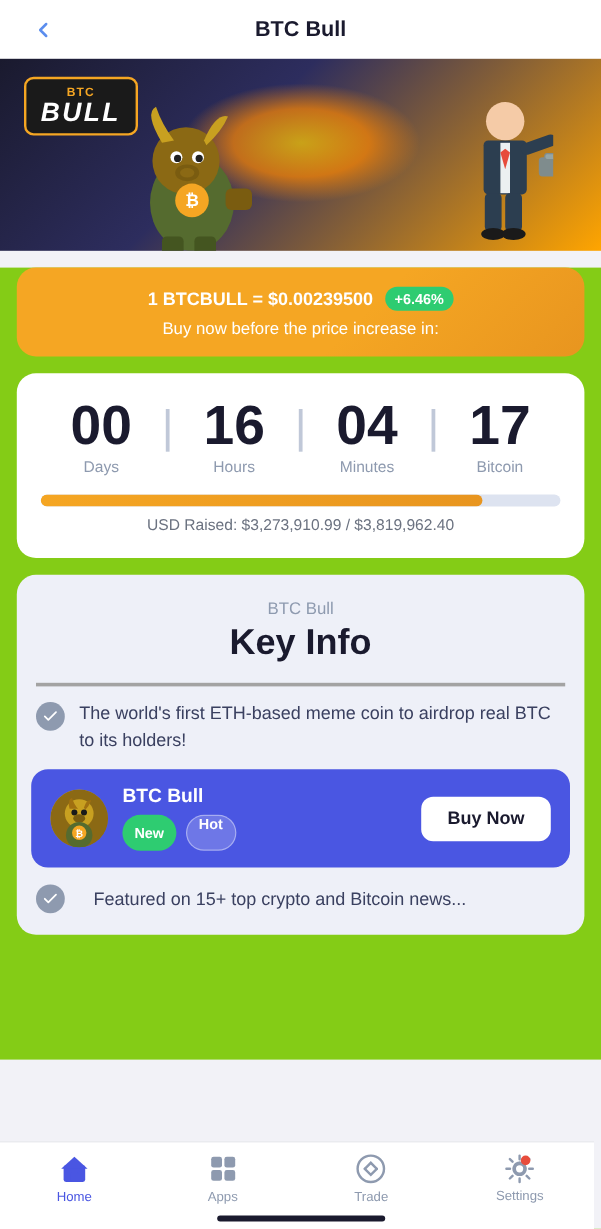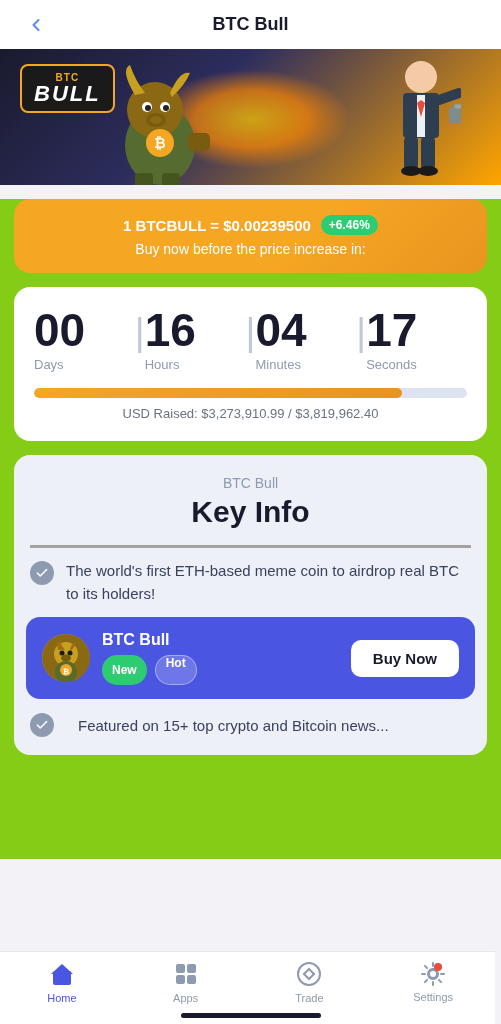--- a/index.html
+++ b/index.html
@@ -43,21 +43,21 @@
     }
     .header-title {
       font-size: 18px;
       font-weight: 700;
       color: #1a1a2e;
     }
 
     
     .banner {
       width: 100%;
-      height: 136px;
+      height: 160px;
       background: linear-gradient(135deg, #1a1a2e 0%, #2d2d5e 40%, #ffa500 100%);
       overflow: hidden;
       position: relative;
     }
     .banner-inner {
       width: 100%;
       height: 100%;
       display: flex;
       align-items: center;
       justify-content: center;
@@ -165,20 +165,21 @@
     .countdown-row {
       display: flex;
       align-items: center;
       justify-content: center;
       gap: 0;
       margin-bottom: 4px;
     }
     .countdown-unit {
       display: flex;
       flex-direction: column;
+      align-items: center;
       flex: 1;
     }
     .countdown-number {
       font-size: 46px;
       font-weight: 700;
       color: #1a1a2e;
       line-height: 1;
     }
     .countdown-label {
       font-size: 13px;
@@ -535,21 +536,21 @@
         <span class="countdown-label">Hours</span>
       </div>
       <div class="countdown-divider">|</div>
       <div class="countdown-unit">
         <span class="countdown-number">04</span>
         <span class="countdown-label">Minutes</span>
       </div>
       <div class="countdown-divider">|</div>
       <div class="countdown-unit">
         <span class="countdown-number">17</span>
-        <span class="countdown-label">Seconds</span>
+        <span class="countdown-label">Bitcoin</span>
       </div>
     </div>
 
     <div class="progress-container">
       <div class="progress-track">
         <div class="progress-fill" style="width: 85%"></div>
       </div>
       <div class="progress-label">USD Raised: $3,273,910.99 / $3,819,962.40</div>
     </div>
   </div>

